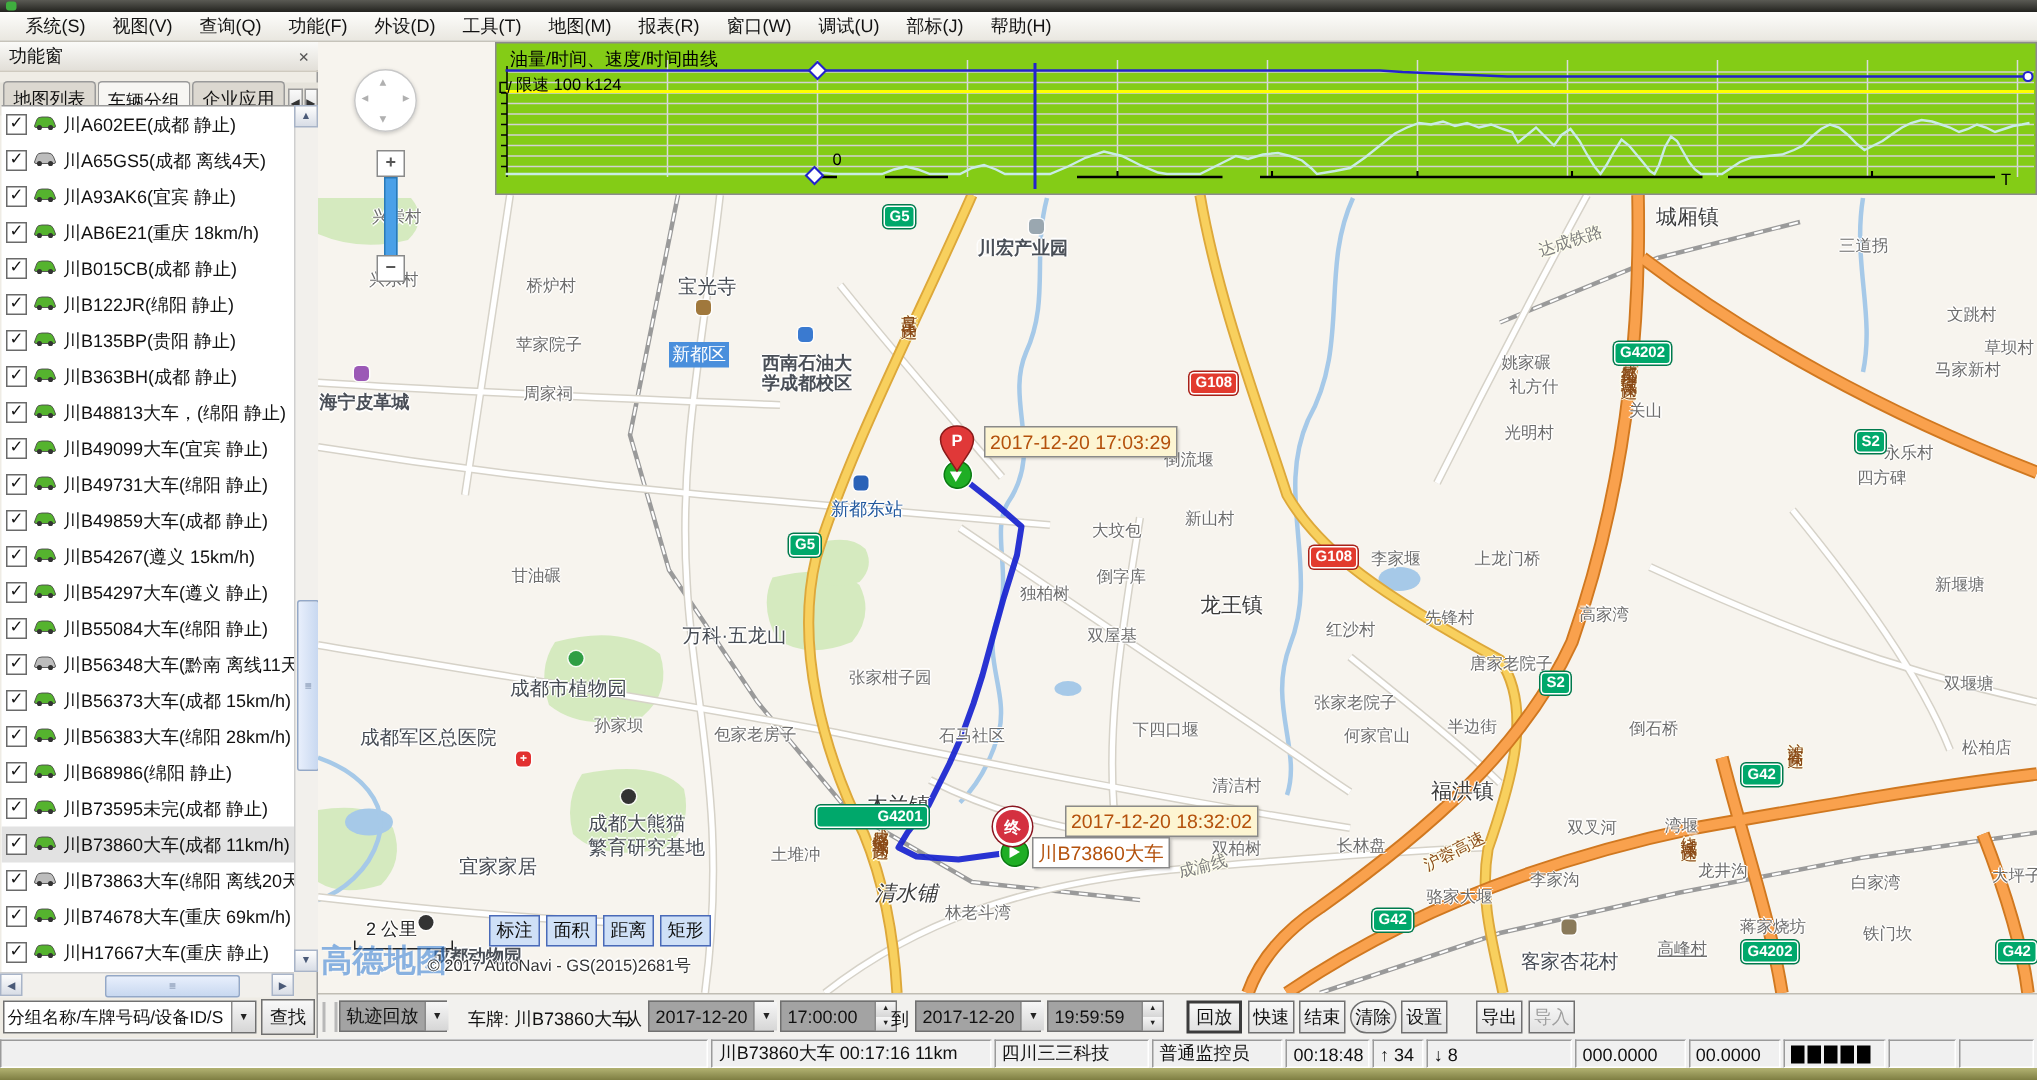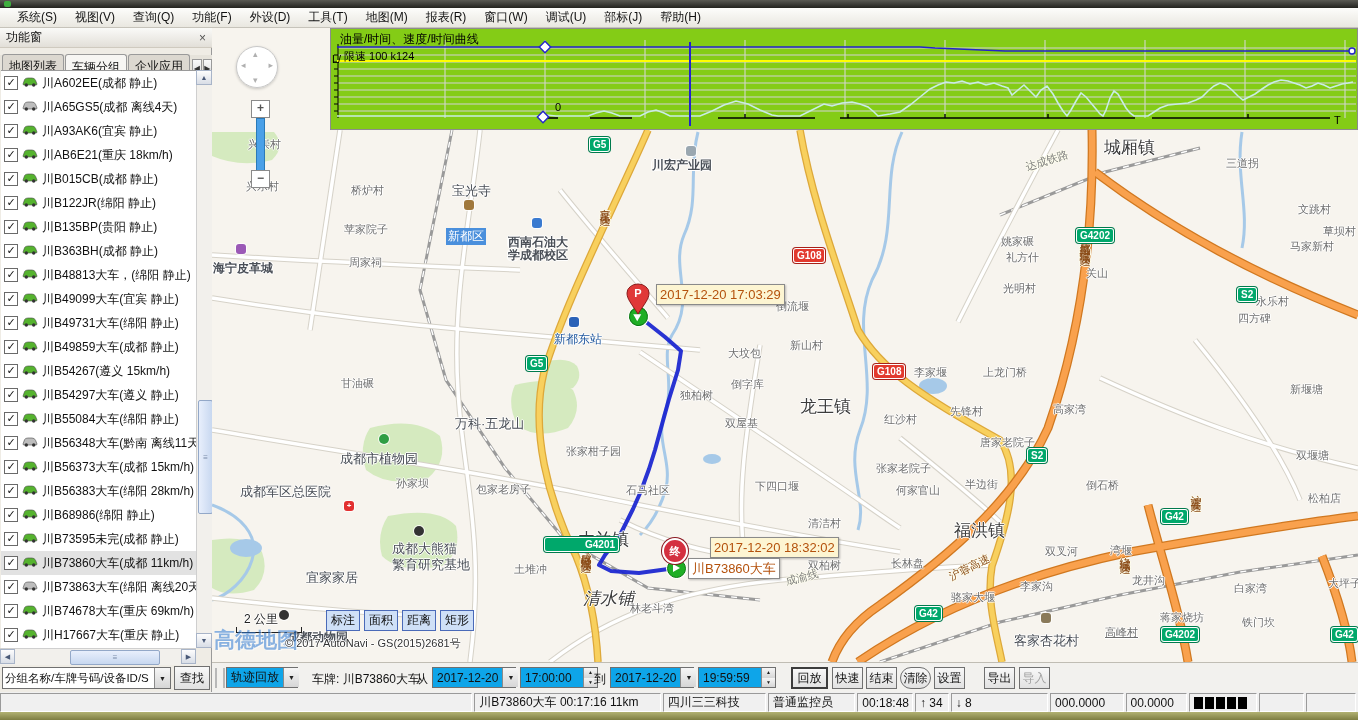--- a/index.html
+++ b/index.html
@@ -43,21 +43,21 @@
   #search-combo .cval{padding:0 2px;white-space:nowrap;font-size:11.5px}
   .dbtn{margin-left:auto;width:15px;height:100%;flex:0 0 auto;background:linear-gradient(#f6f6f6,#d6d6d6);
         border-left:1px solid #8a8a8a;display:flex;align-items:center;justify-content:center;font-size:7px;color:#222}
   #search-btn{width:34px;height:22px;background:linear-gradient(#f8f8f8,#e0e0e0);border:1px solid #707070;
               display:flex;align-items:center;justify-content:center}
   
   #map{left:212px;top:28px;width:1146px;height:634px;background:#f7f4ee;overflow:hidden}
   #map svg{position:absolute;left:0;top:0}
   .mlabel{position:absolute;white-space:nowrap;color:#6e6e6e;font-size:11px;
           text-shadow:1px 0 0 #fff,-1px 0 0 #fff,0 1px 0 #fff,0 -1px 0 #fff}
-  .mlabel.town{font-size:17px;color:#3c3c3c}
+  .mlabel.town{font-size:14px;color:#3c3c3c}
   .mlabel.poi14{font-size:13px;color:#474c54}
   .mlabel.poi{font-size:12px;color:#4a4f57}
   .mlabel.station{font-size:12px;color:#21589e}
   .mlabel.hl{background:#4a8fdc;color:#fff;text-shadow:none;padding:0 2px;font-size:12px}
   .roadname{position:absolute;white-space:nowrap;color:#8a4a16;font-size:11px;
             text-shadow:1px 0 0 #ffe,-1px 0 0 #ffe,0 1px 0 #ffe,0 -1px 0 #ffe}
   .roadname.rail{color:#7e7e7e}
   .v{writing-mode:vertical-rl;letter-spacing:2px}
   .shield{position:absolute;font-size:10px;font-weight:bold;color:#fff;background:#00a86b;
           border-radius:2px;padding:0 3px;line-height:13px;box-shadow:0 0 0 1px #fff,0 0 0 2px #007a4d}
@@ -91,21 +91,21 @@
              text-shadow:1px 1px 0 #fff;z-index:4}
   #attrib{position:absolute;left:73px;top:608px;font-size:11px;color:#333;z-index:5;
           text-shadow:1px 0 #fff,-1px 0 #fff,0 1px #fff,0 -1px #fff}
   
   #chartpanel{left:330px;top:28px;width:1028px;height:102px;background:#84cc16;border:1px solid #8c8c8c;
               box-sizing:border-box;z-index:20}
   #chartpanel .ct{position:absolute;color:#000;white-space:nowrap}
   
   #playbar{left:212px;top:662px;width:1146px;height:30px;background:#f2f1ee;border-top:1px solid #c0bdb4;box-sizing:border-box}
   #pb-grip{position:absolute;left:3px;top:5px;width:6px;height:20px;border-left:2px solid #b8b8b8;border-right:2px solid #b8b8b8}
-  .combo,.spinbox{position:absolute;top:4px;height:21px;background:#0ea5e9;border:1px solid #707070;
+  .combo,.spinbox{position:absolute;top:4px;height:21px;background:#a3a3a3;border:1px solid #707070;
                   display:flex;align-items:center;box-sizing:border-box}
   .combo .cval,.spinbox .cval{padding:0 4px;white-space:nowrap}
   .spincol{margin-left:auto;width:13px;height:100%;display:flex;flex-direction:column;border-left:1px solid #8a8a8a}
   .spincol div{flex:1;background:linear-gradient(#f6f6f6,#d6d6d6);font-size:5px;color:#222;text-align:center;line-height:8px}
   .pb-label{position:absolute;top:8px;white-space:nowrap}
   .pbtn{position:absolute;top:4px;height:22px;background:linear-gradient(#f8f8f8,#e2e2e2);border:1px solid #707070;
         display:flex;align-items:center;justify-content:center;box-sizing:border-box}
   .pbtn.focused{border:2px solid #3c3c3c}
   .pbtn.disabled{color:#a0a0a0}
   

